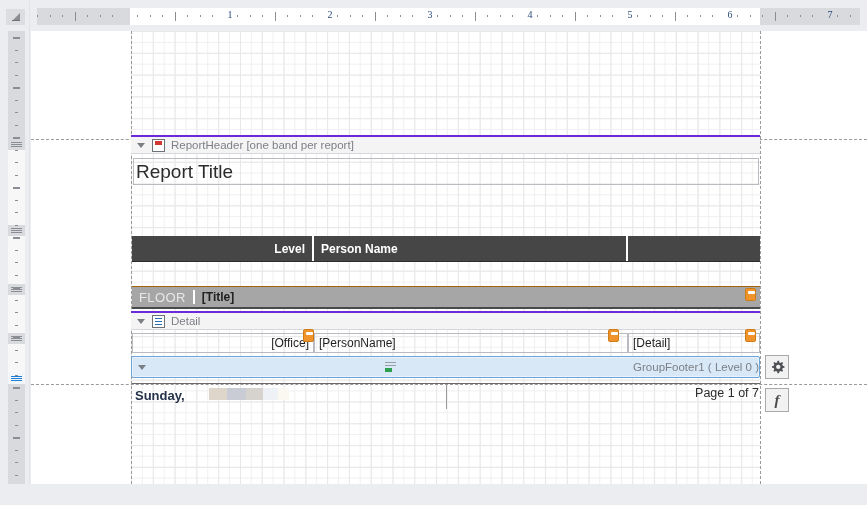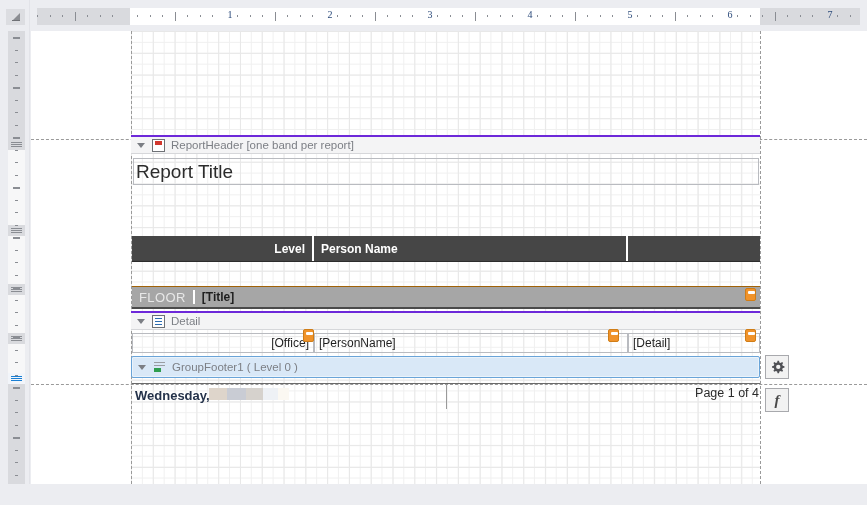--- a/index.html
+++ b/index.html
@@ -163,20 +163,21 @@
     padding-left: 6px;
     font-size: 11.5px;
     color: #7c7f85;
     user-select: none;
   }
   .band-head.selected {
     background: #d9e8f7;
     border: 1px solid #6aa4d8;
     border-radius: 2px;
     box-shadow: inset 0 0 0 1px #eaf3fb;
+    justify-content: space-between;
   }
   .band-head .caret {
     width: 0; height: 0;
     border-left: 4.5px solid transparent;
     border-right: 4.5px solid transparent;
     border-top: 5px solid #7b7e84;
     margin-right: 7px;
     flex: none;
   }
   .band-head .bicon {
@@ -602,26 +603,26 @@
     <div class="band-head selected" style="left:100px; top:325px; width:629px; height:22px;">
       <span class="caret"></span>
       <span class="bicon ic-group-bot"></span>
       <span class="blabel">GroupFooter1 ( Level 0 )</span>
     </div>
 
     <div class="hairline" style="left:101px; top:352px; width:628px;"></div>
     <div class="vhairline" style="left:415px; top:353px; height:25px;"></div>
 
     <div class="footer-text" style="left:104px; top:355px; width:180px; height:18px;">
-      <span>Wednesday,</span>
+      <span>Sunday,</span>
     </div>
     <div class="blur" style="left:178px; top:357px; width:80px;"></div>
 
     <div class="page-num" style="left:565px; top:355px; width:163px; height:18px;">
-      <span>Page 1 of 4</span>
+      <span>Page 1 of 7</span>
     </div>
 
   </div>
 
   <div class="sidebtn" style="left:765px; top:355px;">
     <svg width="15" height="15" viewBox="0 0 16 16">
       <path d="M8 0.8 L9.6 0.8 L10 2.6 L11.4 3.2 L12.9 2.2 L14 3.3 L13 4.8 L13.6 6.2 L15.4 6.6 L15.4 8.2
                L13.6 8.6 L13 10 L14 11.5 L12.9 12.6 L11.4 11.6 L10 12.2 L9.6 14 L8 14 L7.6 12.2 L6.2 11.6
                L4.7 12.6 L3.6 11.5 L4.6 10 L4 8.6 L2.2 8.2 L2.2 6.6 L4 6.2 L4.6 4.8 L3.6 3.3 L4.7 2.2
                L6.2 3.2 L7.6 2.6 Z" fill="#4f5055"></path>

